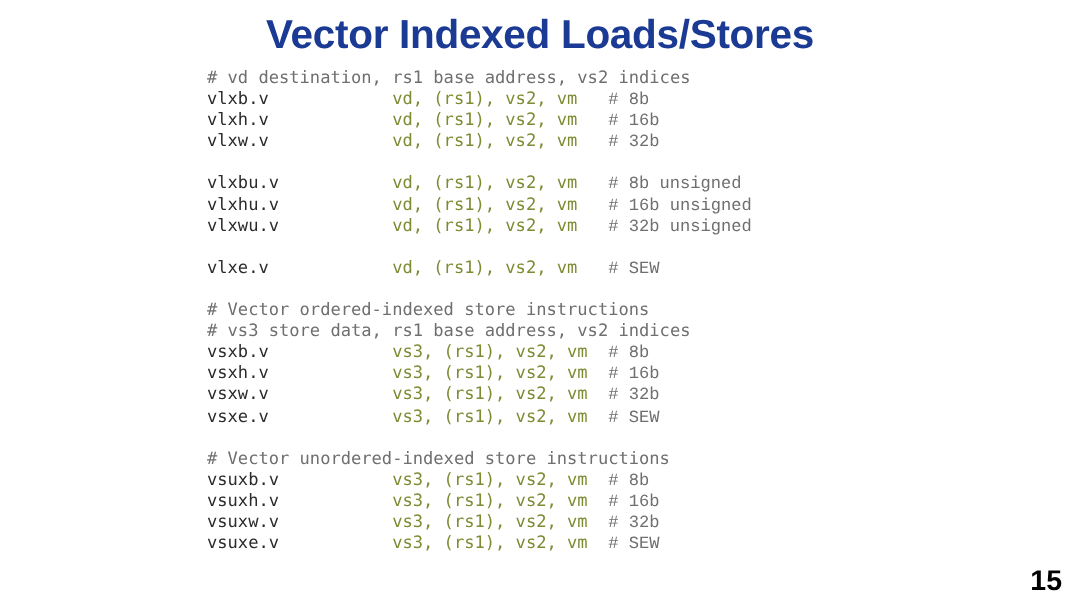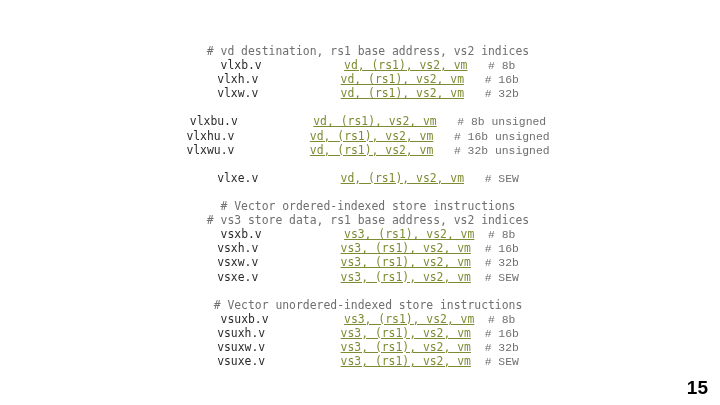--- a/index.html
+++ b/index.html
@@ -47,40 +47,38 @@
     font-family: "DejaVu Sans Mono", "Liberation Mono", monospace;
     font-size: 11.4px;
     line-height: 14.1px;
     white-space: pre;
   }
 
   .code-line {
     height: 14.1px;
     white-space: pre;
     display: block;
-    text-align: center;
   }
 
   .blank-line {
     height: 14.1px;
     display: block;
   }
 
   .tok-comment {
     color: #6f6f6f;
   }
 
   .tok-mnemonic {
     color: #2b2b2b;
     font-weight: normal;
   }
 
   .tok-operand {
     color: #7f8b33;
-    text-decoration: underline;
   }
 
   .tok-trailing {
     color: #6f6f6f;
     font-family: Liberation Mono, monospace;
   }
 
   #page-number {
     position: absolute;
     right: 12px;
@@ -91,18 +89,19 @@
     color: #000000;
     line-height: 22px;
     margin-left: 20px;
   }
 </style>
 </head>
 <body>
 
 <div id="slide">
 
+  <div id="slide-title">Vector Indexed Loads/Stores</div>
 
   <div id="code-block"><span class="code-line"><span class="tok-comment"># vd destination, rs1 base address, vs2 indices</span></span><span class="code-line"><span class="tok-mnemonic">vlxb.v</span><span>            </span><span class="tok-operand">vd, (rs1), vs2, vm</span><span>   </span><span class="tok-trailing"># 8b</span></span><span class="code-line"><span class="tok-mnemonic">vlxh.v</span><span>            </span><span class="tok-operand">vd, (rs1), vs2, vm</span><span>   </span><span class="tok-trailing"># 16b</span></span><span class="code-line"><span class="tok-mnemonic">vlxw.v</span><span>            </span><span class="tok-operand">vd, (rs1), vs2, vm</span><span>   </span><span class="tok-trailing"># 32b</span></span><span class="blank-line">&nbsp;</span><span class="code-line"><span class="tok-mnemonic">vlxbu.v</span><span>           </span><span class="tok-operand">vd, (rs1), vs2, vm</span><span>   </span><span class="tok-trailing"># 8b unsigned</span></span><span class="code-line"><span class="tok-mnemonic">vlxhu.v</span><span>           </span><span class="tok-operand">vd, (rs1), vs2, vm</span><span>   </span><span class="tok-trailing"># 16b unsigned</span></span><span class="code-line"><span class="tok-mnemonic">vlxwu.v</span><span>           </span><span class="tok-operand">vd, (rs1), vs2, vm</span><span>   </span><span class="tok-trailing"># 32b unsigned</span></span><span class="blank-line">&nbsp;</span><span class="code-line"><span class="tok-mnemonic">vlxe.v</span><span>            </span><span class="tok-operand">vd, (rs1), vs2, vm</span><span>   </span><span class="tok-trailing"># SEW</span></span><span class="blank-line">&nbsp;</span><span class="code-line"><span class="tok-comment"># Vector ordered-indexed store instructions</span></span><span class="code-line"><span class="tok-comment"># vs3 store data, rs1 base address, vs2 indices</span></span><span class="code-line"><span class="tok-mnemonic">vsxb.v</span><span>            </span><span class="tok-operand">vs3, (rs1), vs2, vm</span><span>  </span><span class="tok-trailing"># 8b</span></span><span class="code-line"><span class="tok-mnemonic">vsxh.v</span><span>            </span><span class="tok-operand">vs3, (rs1), vs2, vm</span><span>  </span><span class="tok-trailing"># 16b</span></span><span class="code-line"><span class="tok-mnemonic">vsxw.v</span><span>            </span><span class="tok-operand">vs3, (rs1), vs2, vm</span><span>  </span><span class="tok-trailing"># 32b</span></span><span class="code-line"><span class="tok-mnemonic">vsxe.v</span><span>            </span><span class="tok-operand">vs3, (rs1), vs2, vm</span><span>  </span><span class="tok-trailing"># SEW</span></span><span class="blank-line">&nbsp;</span><span class="code-line"><span class="tok-comment"># Vector unordered-indexed store instructions</span></span><span class="code-line"><span class="tok-mnemonic">vsuxb.v</span><span>           </span><span class="tok-operand">vs3, (rs1), vs2, vm</span><span>  </span><span class="tok-trailing"># 8b</span></span><span class="code-line"><span class="tok-mnemonic">vsuxh.v</span><span>           </span><span class="tok-operand">vs3, (rs1), vs2, vm</span><span>  </span><span class="tok-trailing"># 16b</span></span><span class="code-line"><span class="tok-mnemonic">vsuxw.v</span><span>           </span><span class="tok-operand">vs3, (rs1), vs2, vm</span><span>  </span><span class="tok-trailing"># 32b</span></span><span class="code-line"><span class="tok-mnemonic">vsuxe.v</span><span>           </span><span class="tok-operand">vs3, (rs1), vs2, vm</span><span>  </span><span class="tok-trailing"># SEW</span></span></div>
 
   <div id="page-number">15</div>
 
 </div>
 
 </body></html>

